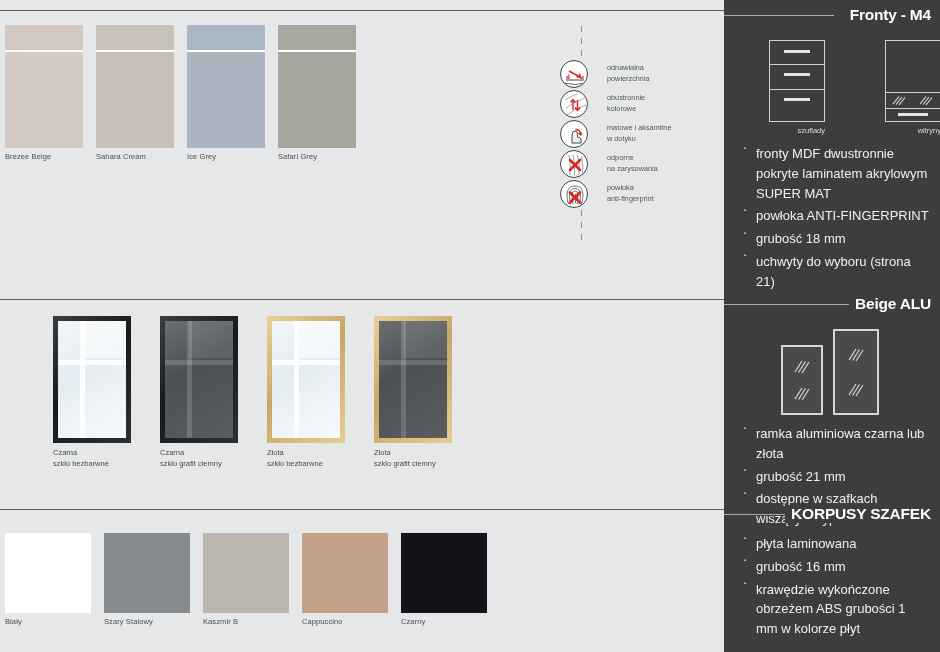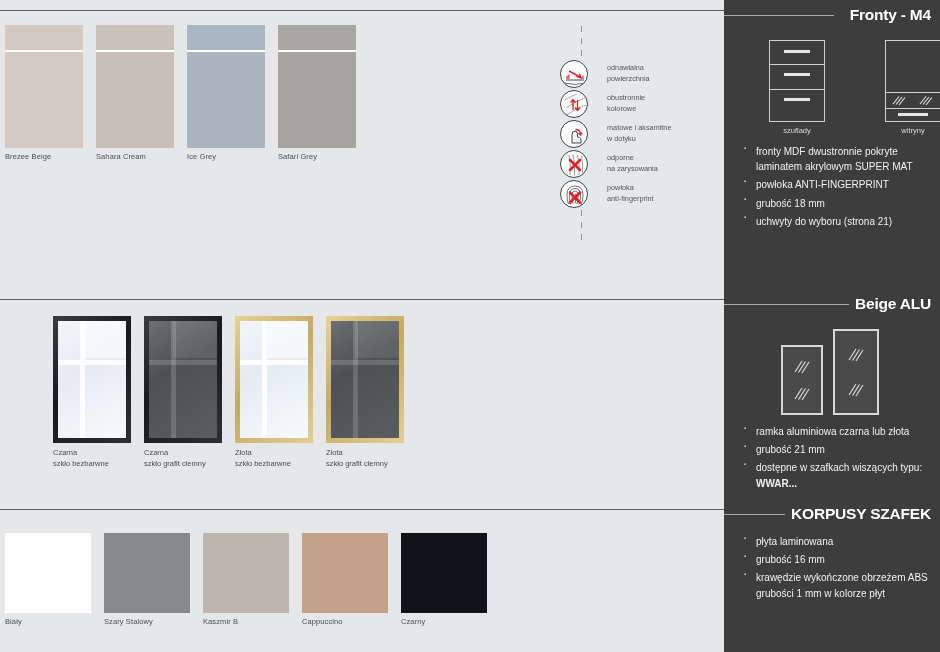--- a/index.html
+++ b/index.html
@@ -87,21 +87,21 @@
     color: #53585b;
     line-height: 1.45;
     white-space: nowrap;
   }
 
   
   #glass-row {
     position: absolute;
     left: 5px; top: 316px;
     display: flex;
-    gap: 13px;
+    gap: 29px;
     padding-left: 48px;
   }
   .glass-item { width: 78px; }
   .glass-frame {
     width: 78px; height: 127px;
     padding: 5px;
     position: relative;
   }
   .glass-frame.black {
     background: linear-gradient(135deg,#3a3d40 0%, #17191b 45%, #2d3033 100%);
@@ -184,21 +184,21 @@
     background: #3d3d3d;
     padding-left: 6px;
   }
   .sb-bullets {
     list-style: none;
     padding: 0 10px 0 32px;
     margin-top: 9px;
   }
   .sb-bullets li {
     position: relative;
-    font-size: 10px;
+    font-size: 13px;
     line-height: 1.52;
     color: #f0f0f0;
     margin-bottom: 3px;
   }
   .sb-bullets li::before {
     content: "▪";
     position: absolute;
     left: -12px;
     top: -0.5px;
     font-size: 6px;
@@ -206,21 +206,21 @@
   }
   .sb-bullets li b { font-weight: bold; }
 
   
   #cabinets {
     display: flex;
     justify-content: center;
     gap: 14px;
     margin-top: 14px;
   }
-  .cab-wrap { text-align: center; padding-left: 46px; }
+  .cab-wrap { text-align: right; padding-left: 46px; }
   .cab-caption {
     font-size: 7.5px;
     color: #d8dadb;
     margin-top: 4px;
   }
   .cab {
     border: 1px solid #cfd1d2;
     position: relative;
   }
   .cab-drawers { width: 56px; height: 82px; }

